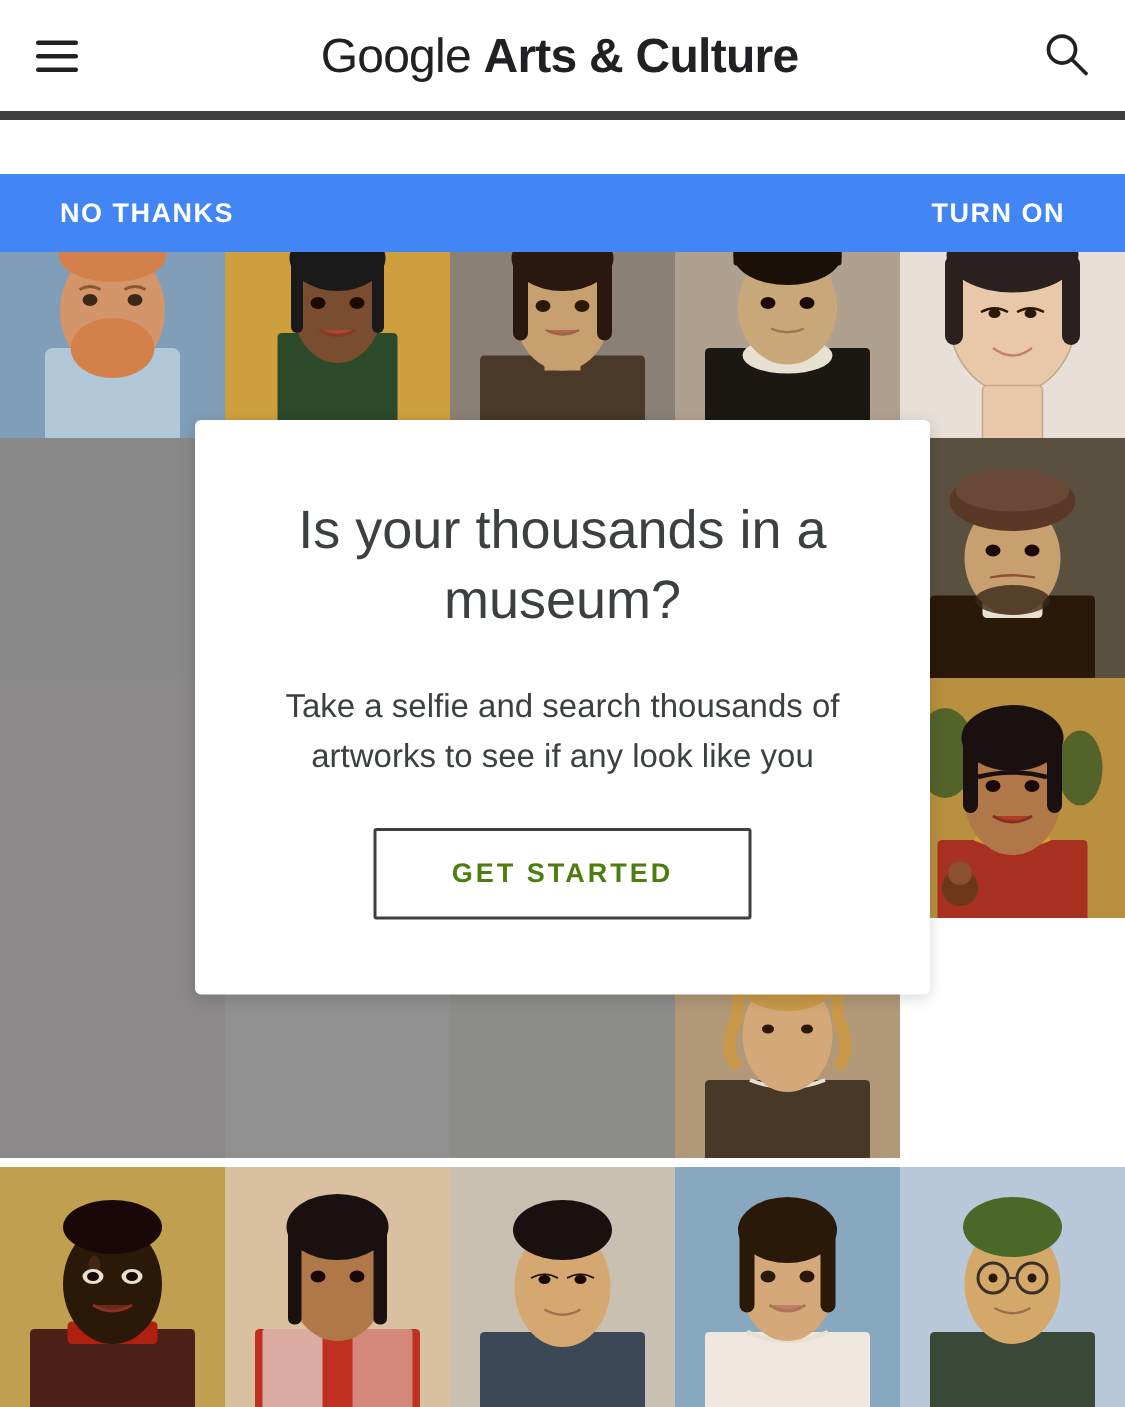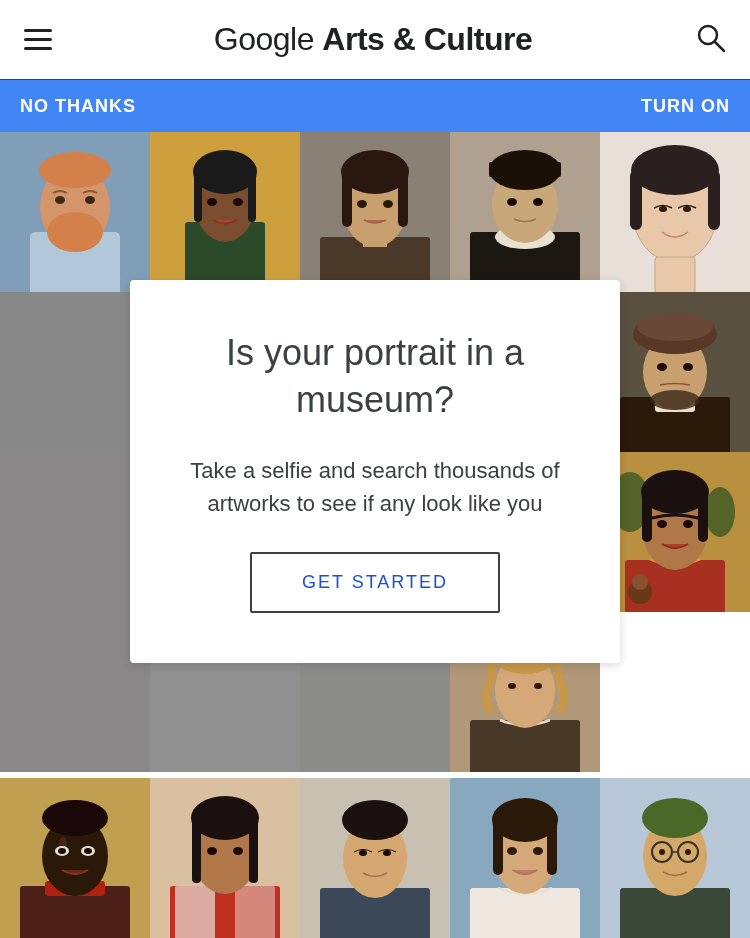--- a/index.html
+++ b/index.html
@@ -15,21 +15,21 @@
     }
 
     
     .header {
       display: flex;
       align-items: center;
       justify-content: space-between;
       padding: 0 24px;
       height: 80px;
       background: #fff;
-      border-bottom: 1px solid #404040;
+      border-bottom: 6px solid #404040;
       position: relative;
       z-index: 10;
     }
 
     .header-title {
       font-size: 32px;
       font-weight: 400;
       color: #202124;
       letter-spacing: -0.5px;
     }
@@ -59,24 +59,25 @@
       cursor: pointer;
       line-height: 1;
     }
 
     
     .notification-bar {
       background: #4285f4;
       display: flex;
       align-items: center;
       justify-content: space-between;
-      padding: 0 20px;
+      padding: 0 40px;
       height: 52px;
       position: relative;
       z-index: 10;
+      margin-top: 36px;
     }
 
     .notification-bar button {
       background: transparent;
       border: none;
       color: #fff;
       font-size: 18px;
       font-weight: 700;
       letter-spacing: 1px;
       cursor: pointer;
@@ -131,23 +132,23 @@
       font-weight: 400;
       color: #3c4043;
       line-height: 1.5;
       margin-bottom: 32px;
     }
 
     .get-started-btn {
       display: inline-block;
       border: 2px solid #3c4043;
       background: transparent;
-      color: #1d4ed8;
+      color: #4d7c0f;
       font-size: 18px;
-      font-weight: 400;
+      font-weight: 700;
       letter-spacing: 2px;
       padding: 18px 50px;
       cursor: pointer;
       text-transform: uppercase;
       border-radius: 2px;
       transition: background 0.2s;
     }
 
     
     .portrait-svg {
@@ -442,21 +443,21 @@
 
       <ellipse cx="62" cy="74" rx="4" ry="3" fill="#2a1808"></ellipse>
       <ellipse cx="88" cy="74" rx="4" ry="3" fill="#2a1808"></ellipse>
 
     </svg>
   </div>
 
 </div>
 
 <div class="modal-card">
-  <h2 class="modal-heading">Is your portrait in a museum?</h2>
+  <h2 class="modal-heading">Is your thousands in a museum?</h2>
   <p class="modal-body">Take a selfie and search thousands of artworks to see if any look like you</p>
   <button class="get-started-btn">GET STARTED</button>
 </div>
 
 <div style="position:absolute; bottom:0; left:0; width:750px; height:160px; display:grid; grid-template-columns: repeat(5, 1fr); z-index:5;">
 
   <div style="overflow:hidden;">
     <svg viewBox="0 0 150 160" style="width:100%;height:100%;" xmlns="http://www.w3.org/2000/svg">
       <rect width="150" height="160" fill="#c0a050"></rect>
 

